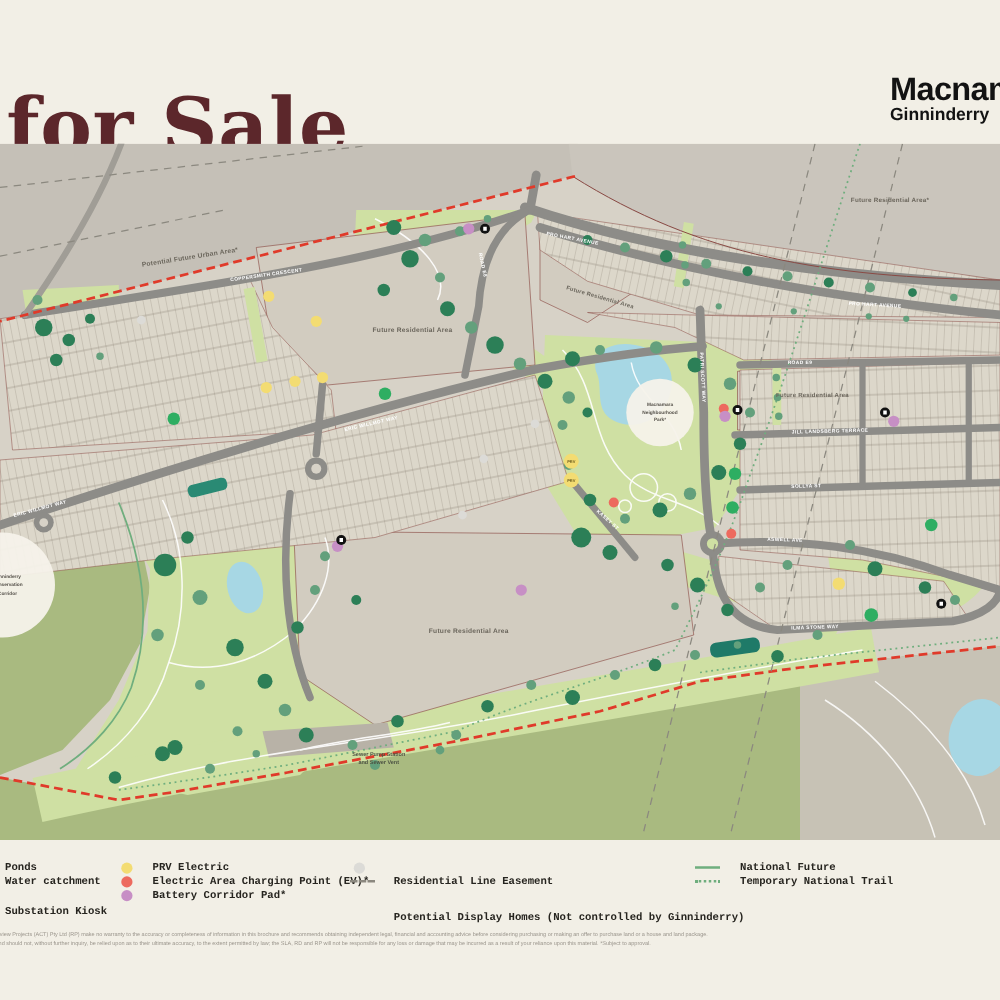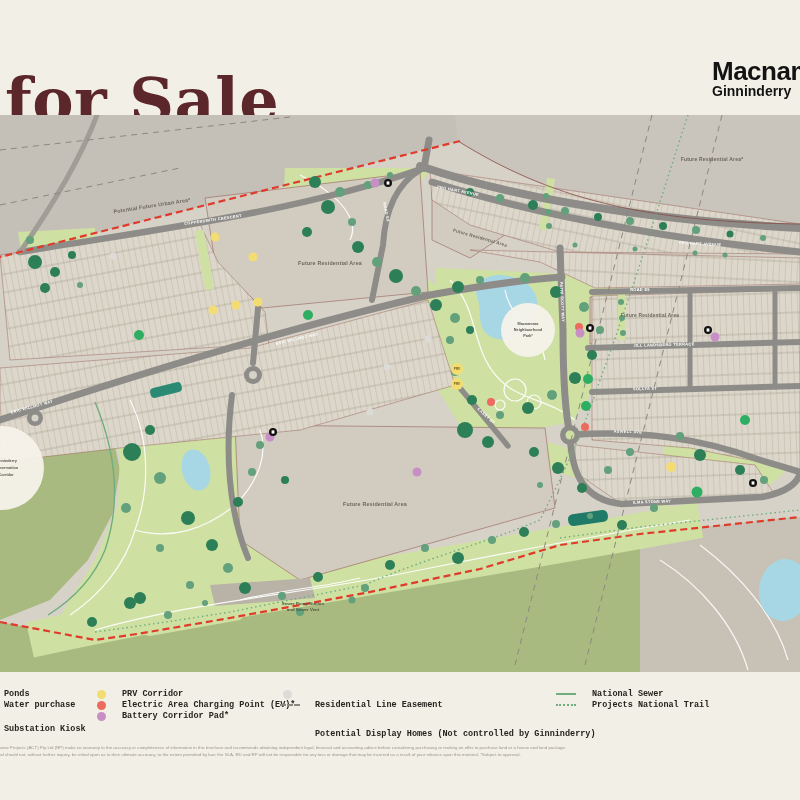--- a/index.html
+++ b/index.html
@@ -371,37 +371,37 @@
   <text class="street-label" x="562" y="302" transform="rotate(87 562 302)">PATRI SCOTT WAY</text>
   <text class="street-label" x="297" y="339" transform="rotate(-13 297 339)">ERIC WILLMOT WAY</text>
   <text class="street-label" x="32" y="407" transform="rotate(-15 32 407)">ERIC WILLMOT WAY</text>
   <text class="street-label" x="213" y="220" transform="rotate(-8 213 220)">COPPERSMITH CRESCENT</text>
   <text class="street-label" x="486" y="416" transform="rotate(42 486 416)">KASEY ST</text>
 </svg>
 
 <div>
 
   <span class="legend-label" style="left:4px;top:689px">Ponds</span>
-  <span class="legend-label" style="left:4px;top:700px">Water purchase</span>
+  <span class="legend-label" style="left:4px;top:700px">Water catchment</span>
   <span class="legend-label" style="left:4px;top:724px">Substation Kiosk</span>
 
   <span class="dot" style="left:97px;top:690px;background:#f3dc72"></span>
-  <span class="legend-label" style="left:122px;top:689px">PRV Corridor</span>
+  <span class="legend-label" style="left:122px;top:689px">PRV Electric</span>
   <span class="dot" style="left:97px;top:701px;background:#ed6a5e"></span>
   <span class="legend-label" style="left:122px;top:700px">Electric Area Charging Point (EV)*</span>
   <span class="dot" style="left:97px;top:712px;background:#c78fc5"></span>
   <span class="legend-label" style="left:122px;top:711px">Battery Corridor Pad*</span>
 
   <span class="dot" style="left:283px;top:690px;background:#dcdbd7"></span>
   <span class="legend-label" style="left:315px;top:729px">Potential Display Homes (Not controlled by Ginninderry)</span>
   <span class="line-swatch dashed" style="left:280px;top:704px"></span>
   <span class="legend-label" style="left:315px;top:700px">Residential Line Easement</span>
 
   <span class="line-swatch" style="left:556px;top:693px"></span>
-  <span class="legend-label" style="left:592px;top:689px">National Sewer</span>
+  <span class="legend-label" style="left:592px;top:689px">National Future</span>
   <span class="line-swatch dotted" style="left:556px;top:704px"></span>
-  <span class="legend-label" style="left:592px;top:700px">Projects National Trail</span>
+  <span class="legend-label" style="left:592px;top:700px">Temporary National Trail</span>
 </div>
 
 <div class="disclaimer">
   <div>developments (RD) and Riverview Projects (ACT) Pty Ltd (RP) make no warranty to the accuracy or completeness of information in this brochure and recommends obtaining independent legal, financial and accounting advice before considering purchasing or making an offer to purchase land or a house and land package.</div>
   <div>or illustrative purposes only and should not, without further inquiry, be relied upon as to their ultimate accuracy, to the extent permitted by law; the SLA, RD and RP will not be responsible for any loss or damage that may be incurred as a result of your reliance upon this material. *Subject to approval.</div>
 </div>
 
 </body></html>

